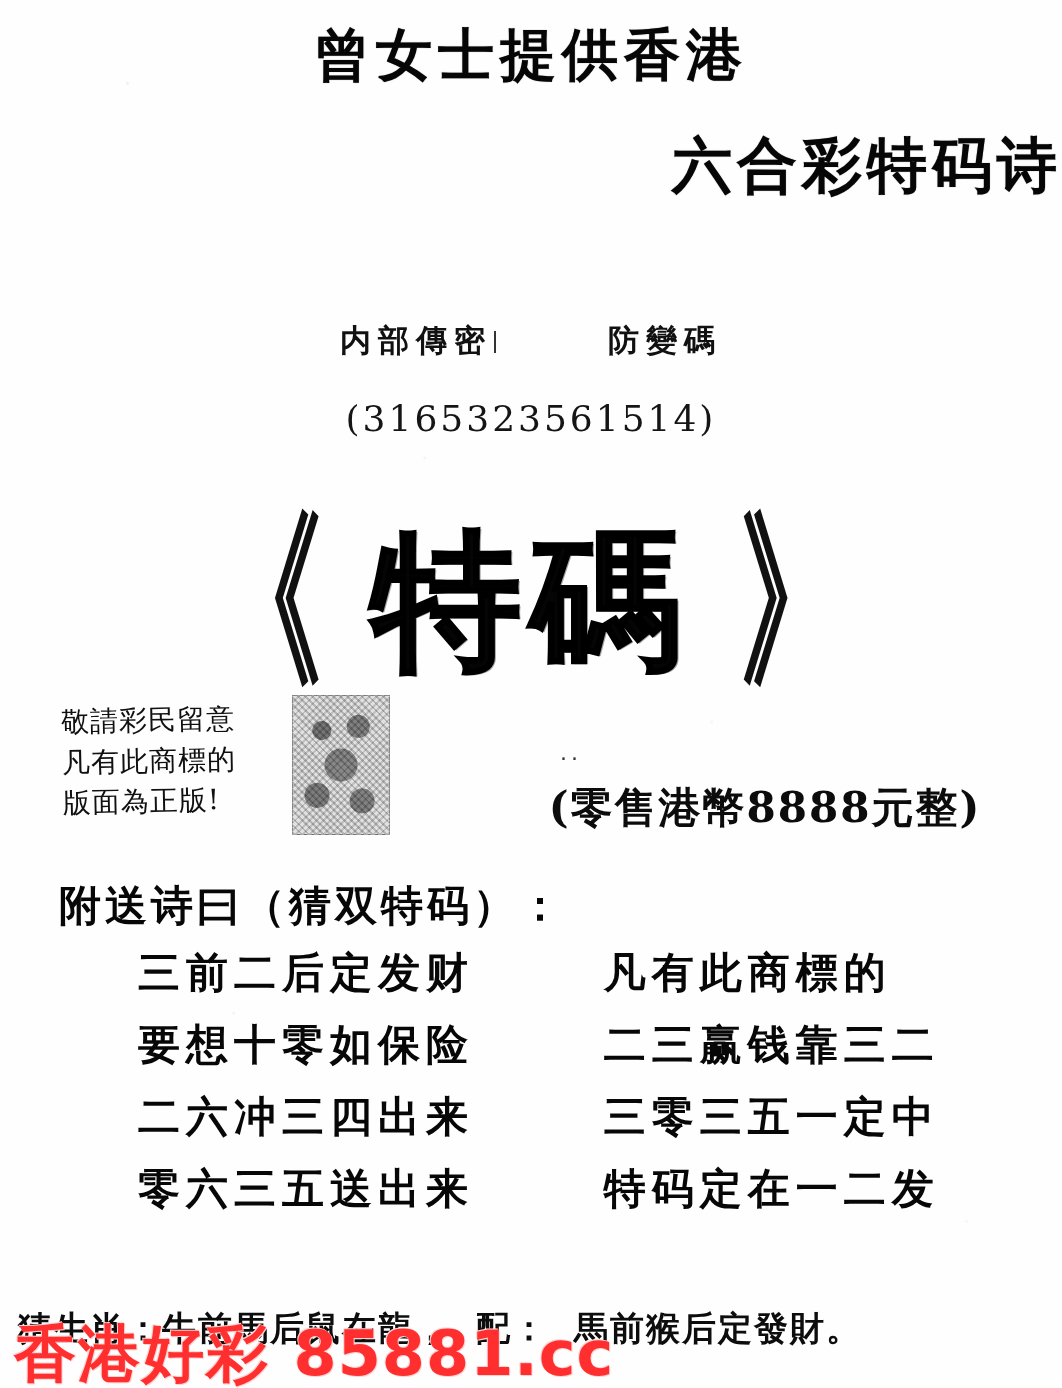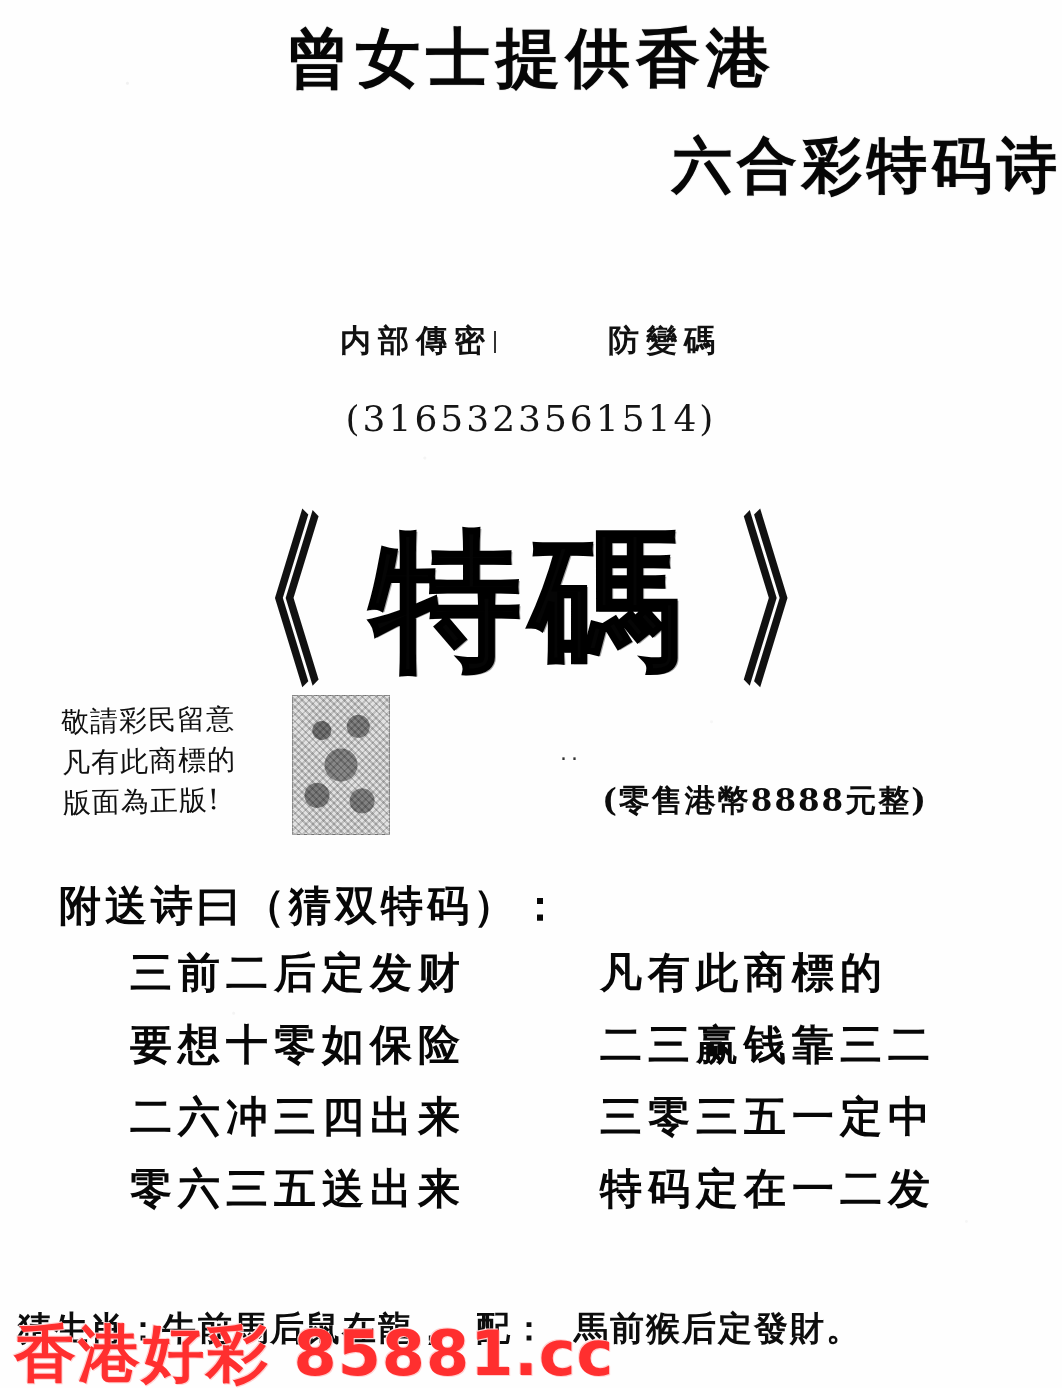--- a/index.html
+++ b/index.html
@@ -29,21 +29,21 @@
       #fefefe;
   }
   .abs { position: absolute; }
 
   
   .title1 {
     left: 0; right: 0; top: 26px;
     text-align: center;
     font-family: "DejaVu Serif", serif;
     font-weight: bold;
-    font-size: 64px;
+    font-size: 56px;
     letter-spacing: 6px;
     line-height: 1;
     color: #060606;
     text-shadow: 0 0 1px rgba(0,0,0,0.55);
   }
   .title2 {
     left: 0; right: 0; top: 136px;
     text-align: right;
     font-family: Liberation Sans, sans-serif;
     font-weight: bold;
@@ -137,21 +137,21 @@
     filter: contrast(1.1);
   }
 
   
   .price {
     left: 540px; top: 780px;
     width: 450px;
     text-align: center;
     font-family: "DejaVu Serif", serif;
     font-weight: bold;
-    font-size: 31px;
+    font-size: 42px;
     letter-spacing: 2px;
     color: #0c0c0c;
   }
   .dots {
     left: 560px; top: 740px;
     width: 60px;
     font-size: 22px;
     letter-spacing: 4px;
     color: #333;
   }
@@ -168,20 +168,21 @@
 
   
   .poem {
     left: 130px; top: 945px;
     width: 860px;
   }
   .poem-row {
     display: flex;
     justify-content: flex-start;
     margin-bottom: 16px;
+    margin-left: 8px;
   }
   .poem-cell {
     font-family: "DejaVu Serif", serif;
     font-weight: bold;
     font-size: 42px;
     letter-spacing: 6px;
     color: #070707;
     white-space: nowrap;
   }
   .poem-cell.left { width: 470px; }

